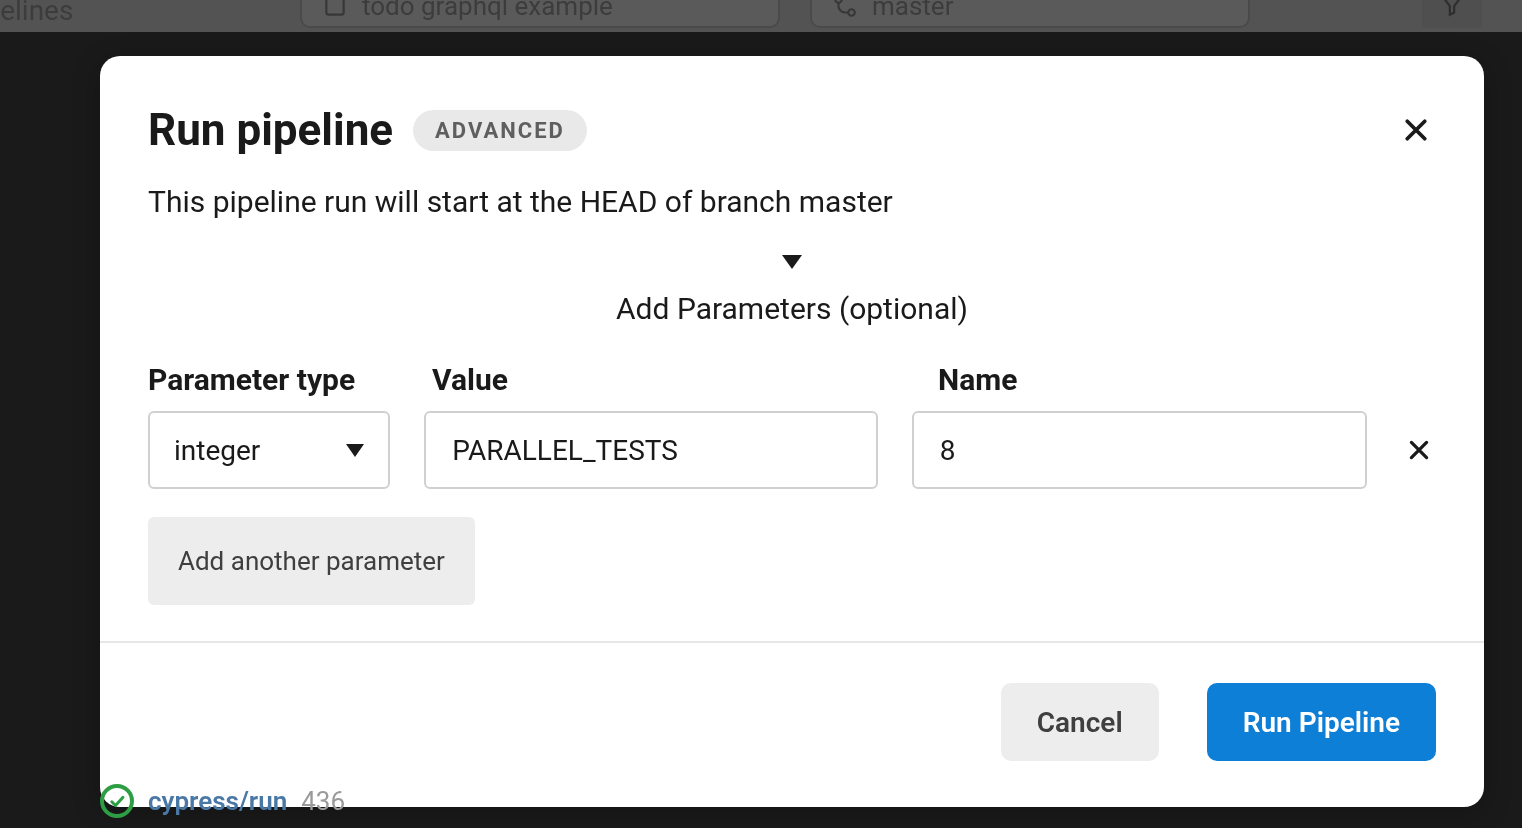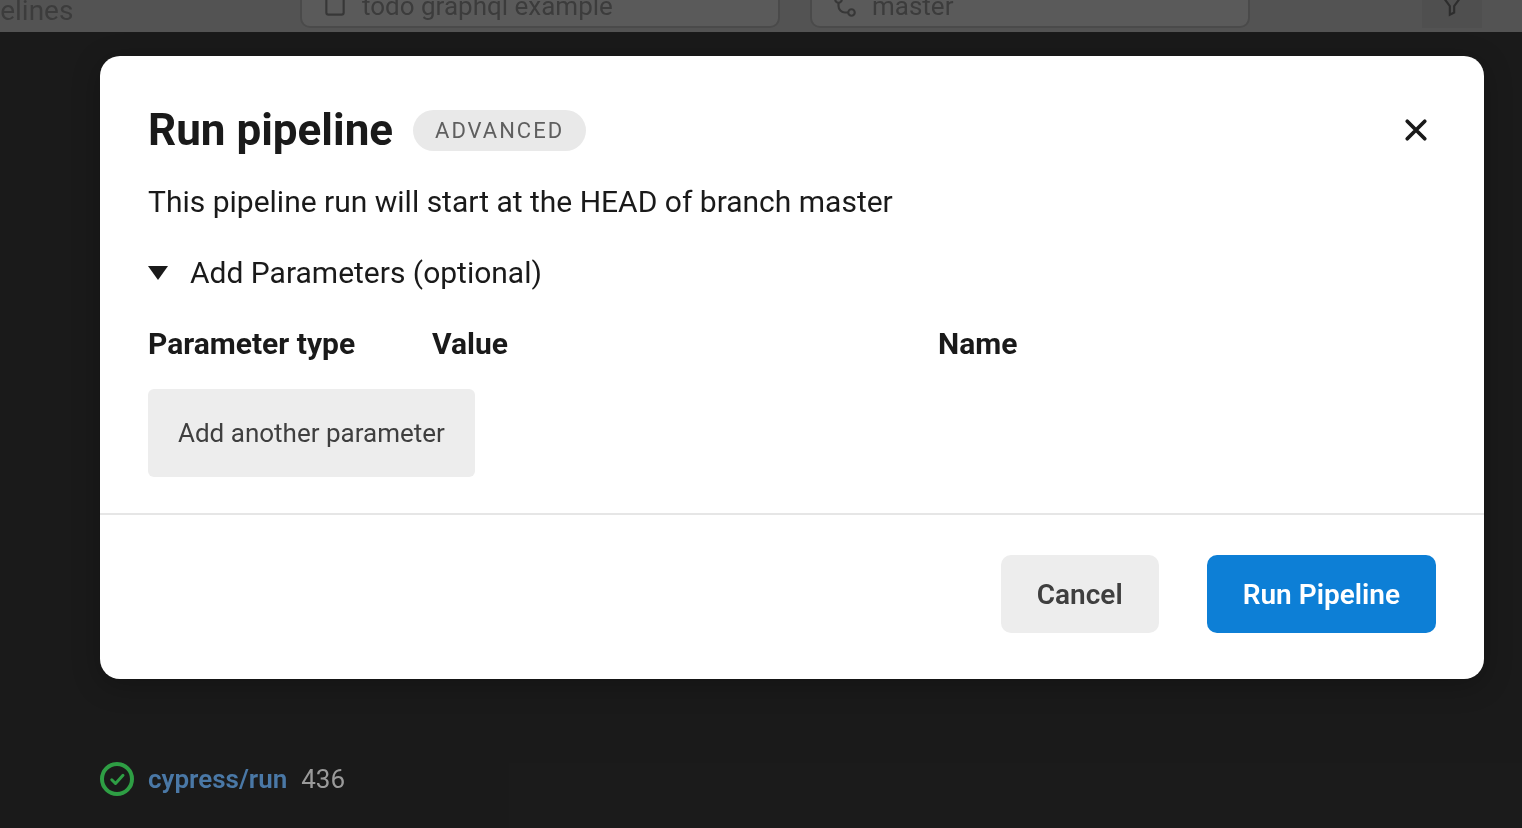--- a/index.html
+++ b/index.html
@@ -25,29 +25,29 @@
   
   .modal {
     position: absolute; left: 56px; right: 38px; top: 56px;
     background: #fff; border-radius: 20px; box-shadow: 0 6px 28px rgba(0,0,0,.25);
     display: flex; flex-direction: column; margin-left: 44px;
   }
   .modal-body { padding: 48px 48px 36px 48px; }
   .modal-header { display:flex; align-items:center; gap:20px; }
   .modal-title { font-size: 44px; font-weight: 700; color:#1a1a1a; }
   .badge {
-    background:#e9e9e9; color:#5f5f5f; font-weight:400; letter-spacing:2px;
+    background:#e9e9e9; color:#5f5f5f; font-weight:700; letter-spacing:2px;
     padding:8px 22px; border-radius:999px; font-size:22px;
   }
   .close-x {
     margin-left:auto; width:40px; height:40px; display:flex; align-items:center; justify-content:center;
     cursor:pointer; color:#1a1a1a;
   }
   .subtitle { margin-top:28px; font-size:30px; color:#1a1a1a; }
-  .section-toggle { margin-top:36px; display:flex; align-items:center; gap:22px; cursor:pointer; }
+  .section-toggle { margin-top:36px; display:flex; align-items:center; gap:22px; cursor:pointer;flex-direction:column; }
   .section-toggle .tri { width:0;height:0;border-left:10px solid transparent;border-right:10px solid transparent;border-top:14px solid #1a1a1a; }
   .section-toggle-label { font-size:30px; color:#1a1a1a; }
 
   .param-header { display:flex; margin-top:36px; gap:34px; }
   .param-col-label { font-size:30px; font-weight:700; color:#1a1a1a; }
   .col-type    { width:250px; }
   .col-name    { width:470px; }
   .col-value   { width:472px; }
 
   .param-row { display:flex; margin-top:14px; gap:34px; align-items:center; }
@@ -75,21 +75,21 @@
     border-top:2px solid #e6e6e6; padding:40px 48px 46px; display:flex; justify-content:flex-end; gap:48px;
   }
   .btn {
     height:78px; padding:0 36px; border-radius:10px; font-size:28px; font-weight:600; border:none; cursor:pointer;
     display:inline-flex; align-items:center; font-family:inherit;
   }
   .btn-secondary { background:#ededed; color:#3f3f3f; }
   .btn-primary   { background:#0d7fd6; color:#fff; }
 
   
-  .peek { position:absolute; left:100px; bottom:32px; display:flex; align-items:center; gap:14px; color:#7c7c7c; font-size:26px;justify-content:space-between; }
+  .peek { position:absolute; left:100px; bottom:10px; display:flex; align-items:center; gap:14px; color:#7c7c7c; font-size:26px;justify-content:space-between; }
   .chk-circle { width:34px; height:34px; border-radius:50%; border:4px solid #2e9e44; display:flex; align-items:center; justify-content:center; }
   .chk-circle svg { stroke:#2e9e44; }
   .peek-link { color:#4a78a6; font-weight:600; }
   .peek-num { color:#9a9a9a; }
 
   svg { display:block; }
 </style>
 </head>
 <body>
 
@@ -139,20 +139,33 @@
       <span class="tri"></span>
       <span class="section-toggle-label">Add Parameters (optional)</span>
     </div>
 
     <div class="param-header">
       <div class="param-col-label col-type">Parameter type</div>
       <div class="param-col-label col-value">Value</div>
       <div class="param-col-label col-name">Name</div>
     </div>
 
+    <div class="param-row">
+      <div class="selectish">
+        <span>integer</span>
+        <span class="tri"></span>
+      </div>
+      <input class="tf tf-name" value="PARALLEL_TESTS" style="">
+      <input class="tf tf-value" value="8" style="">
+      <div class="remove-x">
+        <svg width="26" height="26" viewBox="0 0 24 24" stroke="#1a1a1a" stroke-width="3" stroke-linecap="round">
+            <path d="M5 5l14 14M19 5L5 19"></path>
+          </svg>
+      </div>
+    </div>
 
     <button class="add-param-btn">Add another parameter</button>
   </div>
 
   <div class="modal-footer">
     <button class="btn btn-secondary">Cancel</button>
     <button class="btn btn-primary">Run Pipeline</button>
   </div>
 </div>
 

